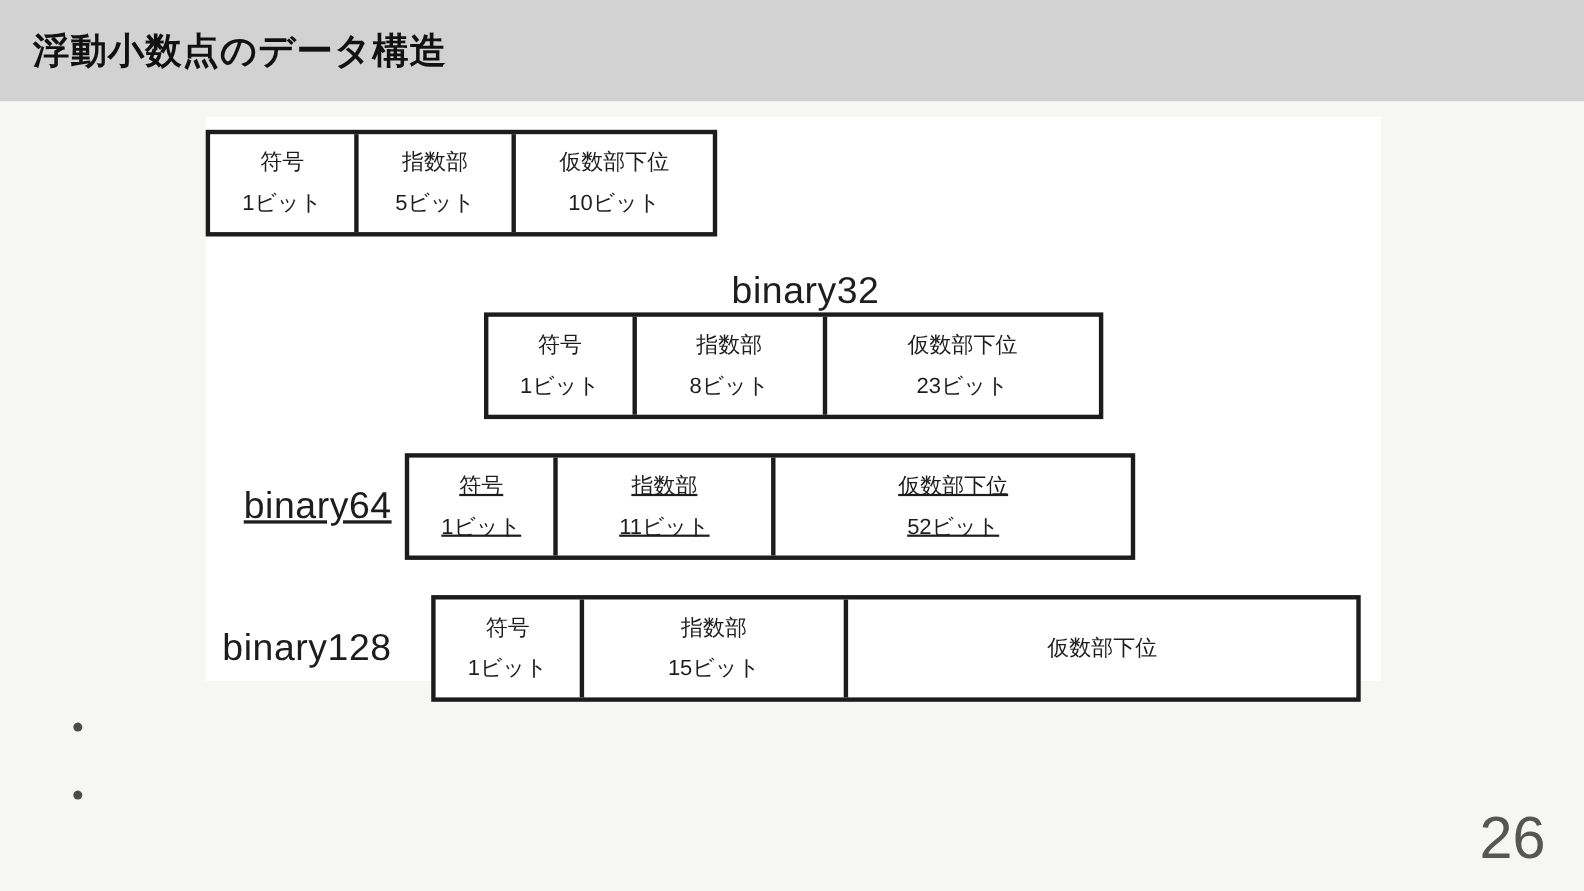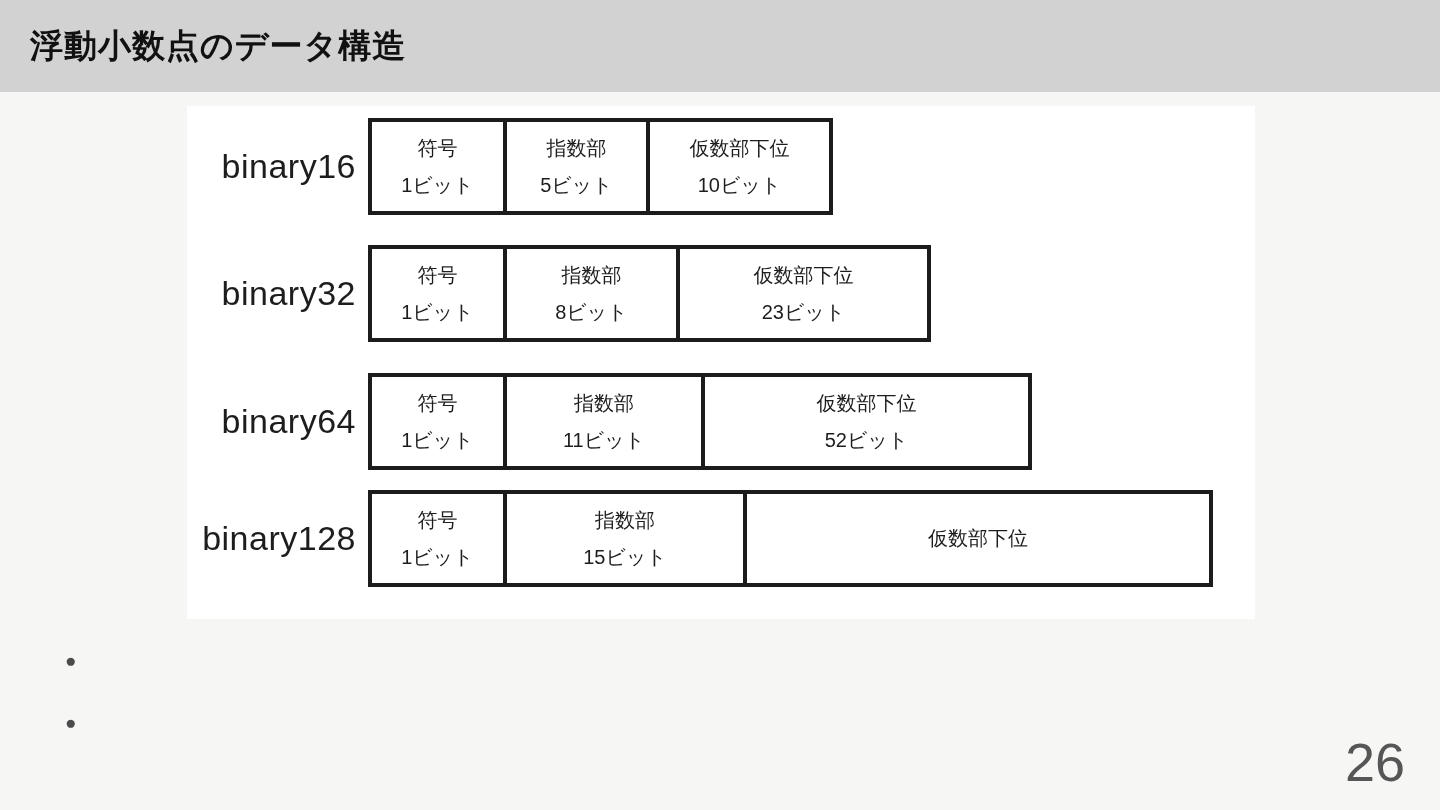--- a/index.html
+++ b/index.html
@@ -23,23 +23,23 @@
     padding-left:30px;font-size:33px;font-weight:bold;color:#111;
     letter-spacing:1px;
   }
   
   .panel{
     position:absolute;left:187px;top:106px;width:1068px;height:513px;
     background:var(--c-panel);
   }
   .frow{display:flex;align-items:center;}
   .frow.r0{margin-top:12px;}
-  .frow.r1{margin-top:30px;}
-  .frow.r2{margin-top:31px;}
-  .frow.r3{margin-top:20px;}
+  .frow.r1{margin-top:30px;flex-direction:column;}
+  .frow.r2{margin-top:31px;text-decoration:underline;}
+  .frow.r3{margin-top:32px;gap:24px;}
   .flabel{
     width:169px;text-align:right;padding-right:12px;
     font-size:34px;color:var(--c-text);letter-spacing:0.5px;
   }
   .bits{
     display:flex;border:4px solid var(--c-border);height:89px;
     background:var(--c-panel);
   }
   .cell{
     display:flex;flex-direction:column;align-items:center;justify-content:center;
@@ -74,21 +74,20 @@
 </head>
 <body>
 
 <header class="titlebar">
   <h1>浮動小数点のデータ構造</h1>
 </header>
 
 <section class="panel">
 
   <div class="frow r0">
-    <div class="flabel">binary16</div>
     <div class="bits">
       <div class="cell c1">
         <span>符号</span>
         <span>1ビット</span>
       </div>
       <div class="cell c2">
         <span>指数部</span>
         <span>5ビット</span>
       </div>
       <div class="cell c3">

